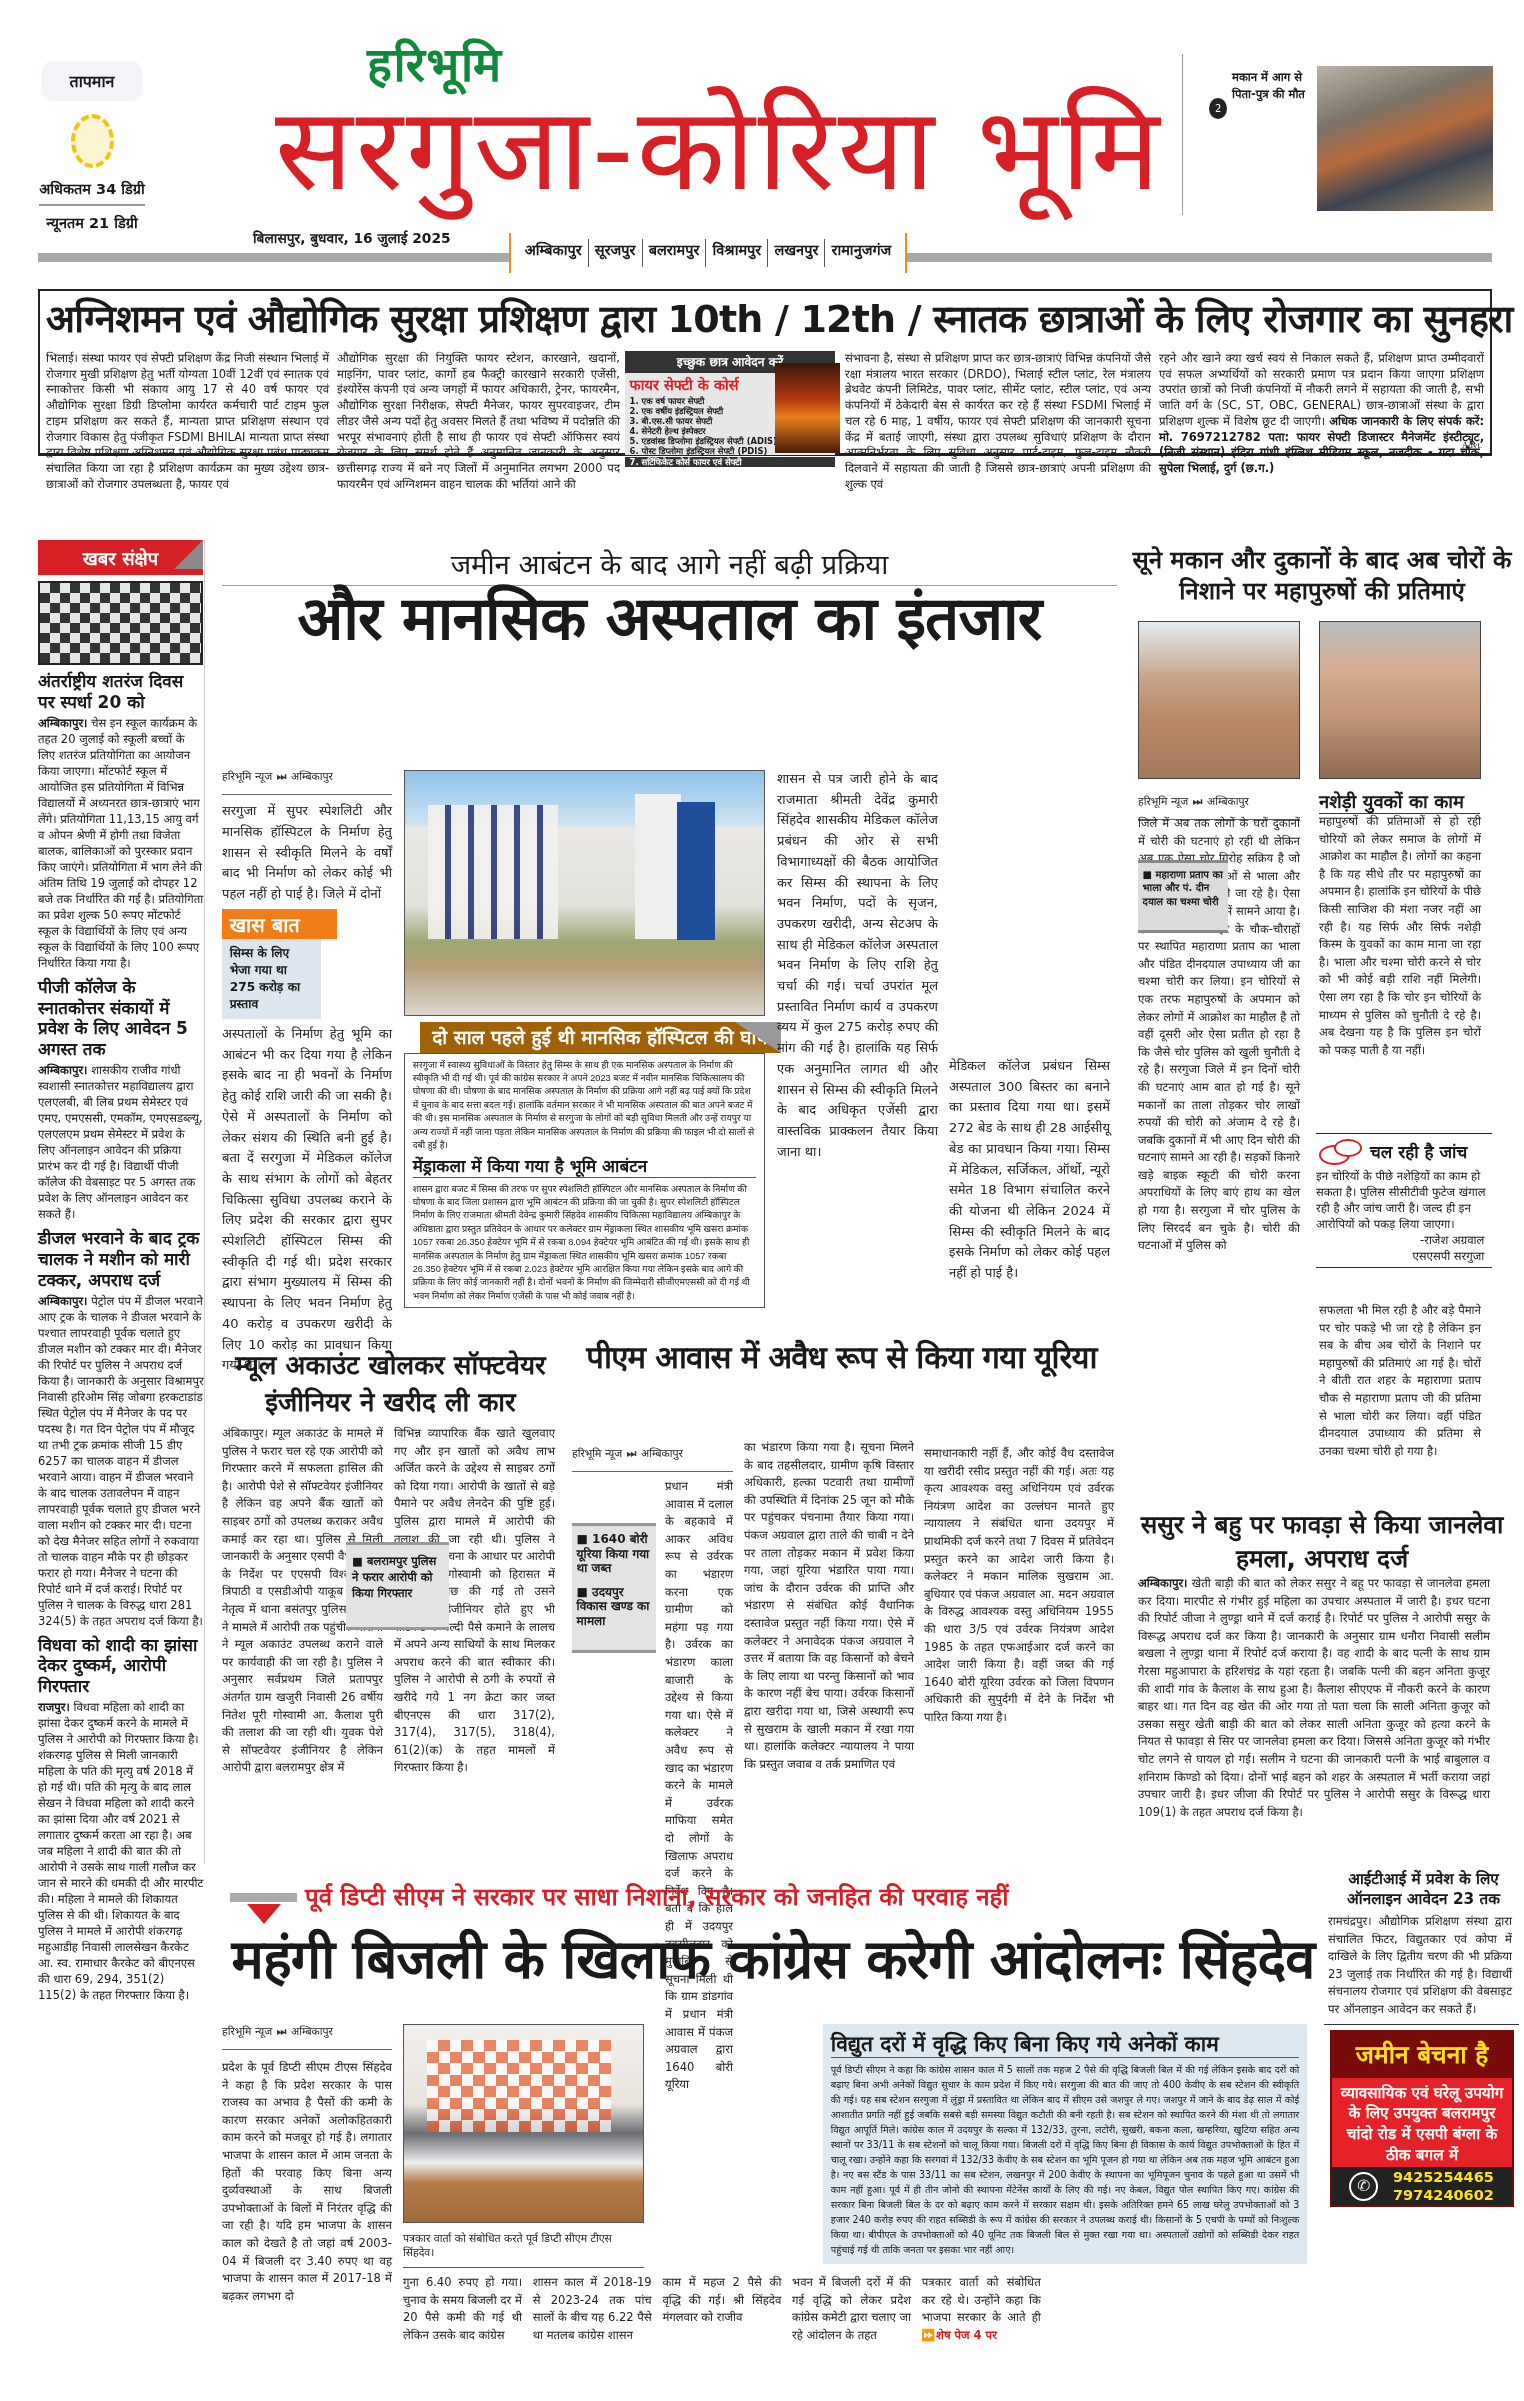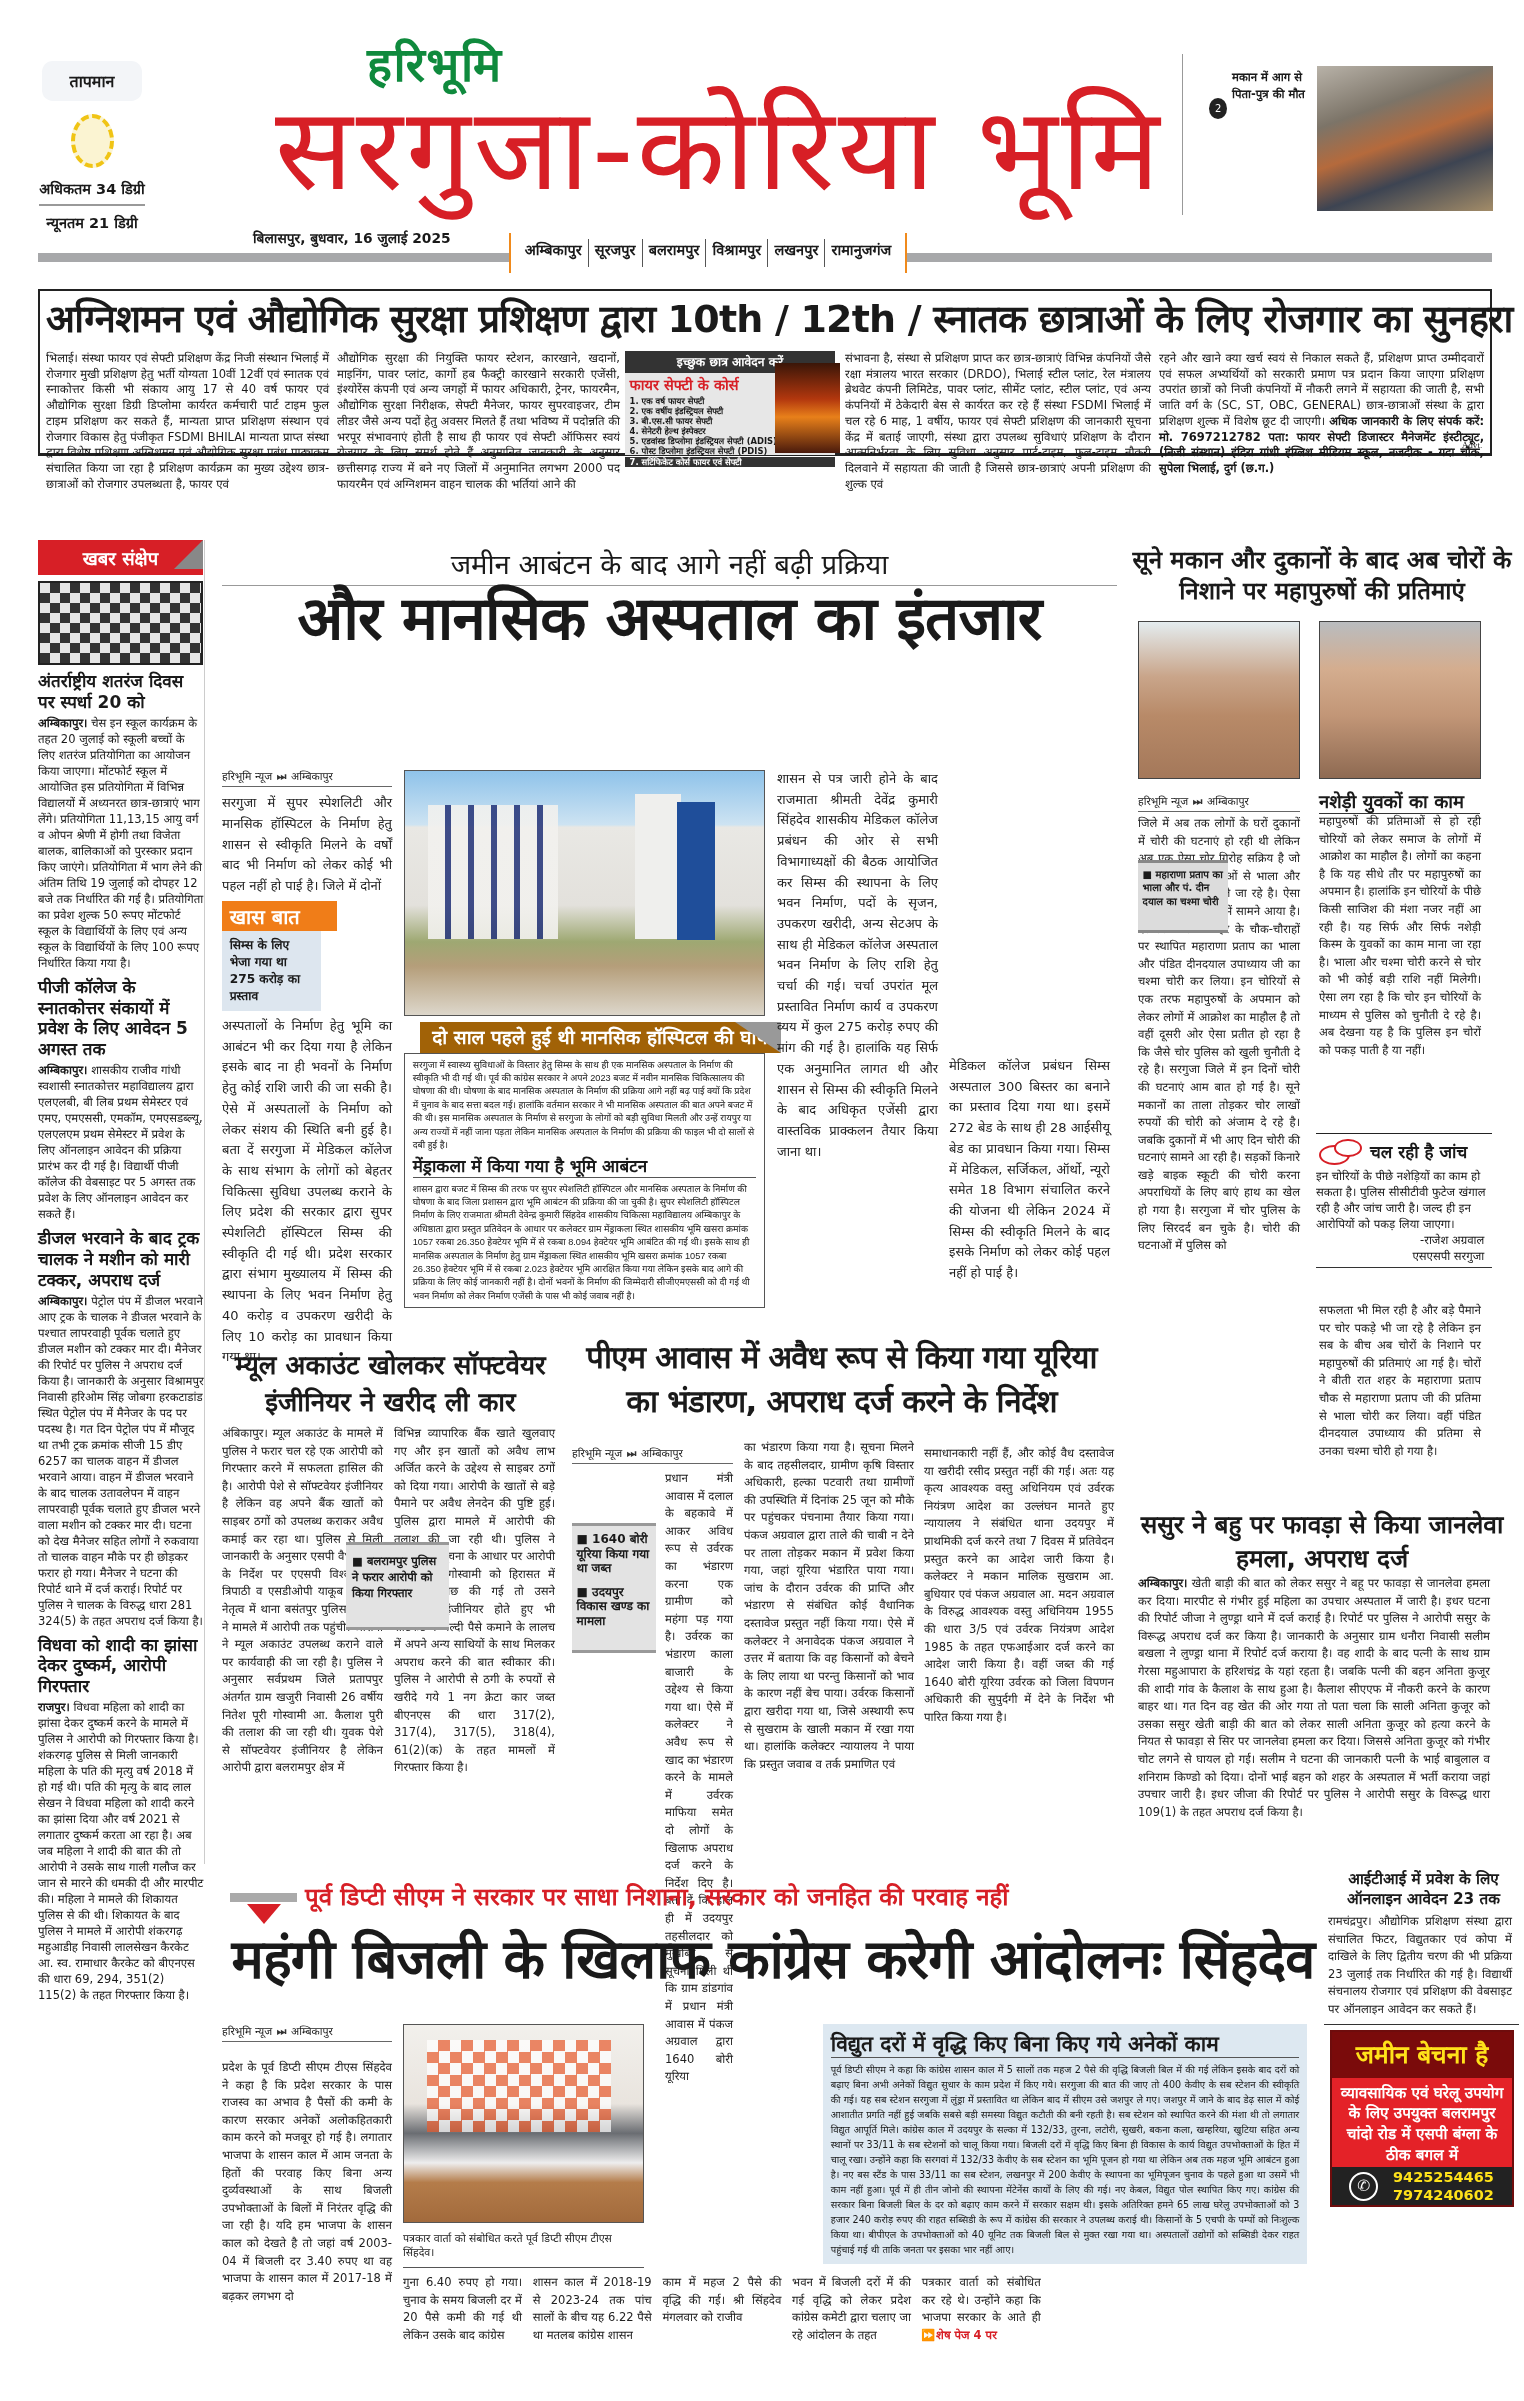--- a/index.html
+++ b/index.html
@@ -43,21 +43,21 @@
 .kbs{background:#d71f26;color:#fff;font-size:18.4px;font-weight:900;text-align:center;padding:5px 0;width:165px;position:relative}
 .kbs:after{content:"";position:absolute;right:0;top:0;border-style:solid;border-width:0 0 29px 29px;border-color:transparent transparent #888 transparent}
 .chess{width:165px;height:84px;margin-top:6.1px;background:repeating-conic-gradient(#333 0 25%,#e6e6e6 0 50%) 0 0/20px 20px;border:2.3px solid #222}
 .lh{font-size:17px;line-height:20.7px;font-weight:900;margin-top:6.1px}
 .lp{font-size:11.5px;line-height:16px;margin-top:2.3px}
 .lp b{font-weight:900}
 
 
 #kicker{left:222px;top:545px;width:895px;text-align:center;font-size:27.5px;border-bottom:1.5px solid #999;padding-bottom:3.1px}
 #mainhead{left:222px;top:582px;width:895px;text-align:center;font-size:60px;line-height:73px;font-weight:900;letter-spacing:-0.8px}
-.byline{font-size:10.7px;padding-bottom:3px;border-bottom:1.5px solid #666}
+.byline{font-size:10.7px;padding-bottom:11px;border-bottom:1.5px solid #666}
 .byline .ar{color:#333;font-weight:bold;margin:0 4.6px}
 #hospcol1{left:222px;top:769px;width:170px}
 .khaas{background:#f07d18;color:#fff;font-size:20px;font-weight:900;padding:1.5px 7.7px;width:115px;position:relative}
 .khaasbox{background:#dde6ef;padding:6.1px 7.7px;font-size:12.2px;font-weight:bold;line-height:17px;width:99px}
 #hospphoto{left:404px;top:770px;width:361px;height:246px;background:linear-gradient(180deg,#8fc3ea 0%,#cde3f2 22%,#e9e8e4 23%,#e3e1dc 55%,#9ea872 70%,#b59e7a 80%,#ddd7cb 100%);border:0.8px solid #555}
 #hospphoto .b1{position:absolute;left:23px;top:34px;width:130px;height:134px;background:repeating-linear-gradient(90deg,#f2f1ee 0 17px,#2c3b7d 17px 23px);opacity:.9}
 #hospphoto .b2{position:absolute;left:272px;top:31px;width:38px;height:138px;background:#1f4e9a}
 #hospphoto .b3{position:absolute;left:230px;top:23px;width:46px;height:145px;background:#efefed}
 #redbanner{left:420px;top:1022px;width:361px;height:31px;background:#a16207;color:#fff;font-size:19px;font-weight:900;padding-left:12.2px;line-height:31px;white-space:nowrap;overflow:hidden}
 #redbanner:after{content:"";position:absolute;right:0;top:0;border-style:solid;border-width:31px 0 0 46px;border-color:#999 transparent transparent transparent}
@@ -225,21 +225,20 @@
 <p class="abs body" id="hospcol3">शासन से पत्र जारी होने के बाद राजमाता श्रीमती देवेंद्र कुमारी सिंहदेव शासकीय मेडिकल कॉलेज प्रबंधन की ओर से सभी विभागाध्यक्षों की बैठक आयोजित कर सिम्स की स्थापना के लिए भवन निर्माण, पदों के सृजन, उपकरण खरीदी, अन्य सेटअप के साथ ही मेडिकल कॉलेज अस्पताल भवन निर्माण के लिए राशि हेतु चर्चा की गई। चर्चा उपरांत मूल प्रस्तावित निर्माण कार्य व उपकरण व्यय में कुल 275 करोड़ रुपए की मांग की गई है। हालांकि यह सिर्फ एक अनुमानित लागत थी और शासन से सिम्स की स्वीकृति मिलने के बाद अधिकृत एजेंसी द्वारा वास्तविक प्राक्कलन तैयार किया जाना था।</p>
 <p class="abs body" id="hospcol4" style="top:1056px">मेडिकल कॉलेज प्रबंधन सिम्स अस्पताल 300 बिस्तर का बनाने का प्रस्ताव दिया गया था। इसमें 272 बेड के साथ ही 28 आईसीयू बेड का प्रावधान किया गया। सिम्स में मेडिकल, सर्जिकल, ऑर्थो, न्यूरो समेत 18 विभाग संचालित करने की योजना थी लेकिन 2024 में सिम्स की स्वीकृति मिलने के बाद इसके निर्माण को लेकर कोई पहल नहीं हो पाई है।</p>
 
 <div class="abs" id="mulehead">म्यूल अकाउंट खोलकर सॉफ्टवेयर इंजीनियर ने खरीद ली कार</div>
 <p class="abs bodys" id="mulecol1">अंबिकापुर। म्यूल अकाउंट के मामले में पुलिस ने फरार चल रहे एक आरोपी को गिरफ्तार करने में सफलता हासिल की है। आरोपी पेशे से सॉफ्टवेयर इंजीनियर है लेकिन वह अपने बैंक खातों को साइबर ठगों को उपलब्ध कराकर अवैध कमाई कर रहा था। पुलिस से मिली जानकारी के अनुसार एसपी वैभव बैंकर के निर्देश पर एएसपी विश्व दीपक त्रिपाठी व एसडीओपी याकूब मेमन के नेतृत्व में थाना बसंतपुर पुलिस की टीम ने मामले में आरोपी तक पहुंची। आरोपी ने म्यूल अकाउंट उपलब्ध कराने वाले पर कार्यवाही की जा रही है। पुलिस ने अनुसार सर्वप्रथम जिले प्रतापपुर अंतर्गत ग्राम खजुरी निवासी 26 वर्षीय नितेश पूरी गोस्वामी आ. कैलाश पुरी की तलाश की जा रही थी। युवक पेशे से सॉफ्टवेयर इंजीनियर है लेकिन आरोपी द्वारा बलरामपुर क्षेत्र में</p>
 <p class="abs bodys" id="mulecol2">विभिन्न व्यापारिक बैंक खाते खुलवाए गए और इन खातों को अवैध लाभ अर्जित करने के उद्देश्य से साइबर ठगों को दिया गया। आरोपी के खातों से बड़े पैमाने पर अवैध लेनदेन की पुष्टि हुई। पुलिस द्वारा मामले में आरोपी की तलाश की जा रही थी। पुलिस ने मुखबिर से सूचना के आधार पर आरोपी नितेश पूरी गोस्वामी को हिरासत में लेकर पूछताछ की गई तो उसने सॉफ्टवेयर इंजीनियर होते हुए भी शॉर्टकट में जल्दी पैसे कमाने के लालच में अपने अन्य साथियों के साथ मिलकर अपराध करने की बात स्वीकार की। पुलिस ने आरोपी से ठगी के रुपयों से खरीदे गये 1 नग क्रेटा कार जब्त बीएनएस की धारा 317(2), 317(4), 317(5), 318(4), 61(2)(क) के तहत मामलों में गिरफ्तार किया है।</p>
 <div class="abs" id="mulebox">■ <span>बलरामपुर पुलिस ने फरार आरोपी को किया गिरफ्तार</span></div>
 
 <div class="abs" id="pmhead">
   <div>पीएम आवास में अवैध रूप से किया गया यूरिया</div>
-  <div>का भंडारण, अपराध दर्ज करने के निर्देश</div>
 </div>
 <div class="abs" id="pmcol1">
   <div class="byline"><span>हरिभूमि न्यूज</span><span class="ar">⏭</span><span>अम्बिकापुर</span></div>
   <p class="bodys" style="margin-top:6.1px;padding-left:93px">प्रधान मंत्री आवास में दलाल के बहकावे में आकर अविध रूप से उर्वरक का भंडारण करना एक ग्रामीण को महंगा पड़ गया है। उर्वरक का भंडारण काला बाजारी के उद्देश्य से किया गया था। ऐसे में कलेक्टर ने अवैध रूप से खाद का भंडारण करने के मामले में उर्वरक माफिया समेत दो लोगों के खिलाफ अपराध दर्ज करने के निर्देश दिए है। बता दें कि हाल ही में उदयपुर तहसीलदार को मुखबिर से सूचना मिली थी कि ग्राम डांडगांव में प्रधान मंत्री आवास में पंकज अग्रवाल द्वारा 1640 बोरी यूरिया</p>
 </div>
 <div class="abs" id="pmbox">
   <div>■ <span>1640 बोरी यूरिया किया गया था जब्त</span></div>
   <div style="margin-top:9.2px">■ <span>उदयपुर विकास खण्ड का मामला</span></div>
 </div>
 <p class="abs bodys" id="pmcol2">का भंडारण किया गया है। सूचना मिलने के बाद तहसीलदार, ग्रामीण कृषि विस्तार अधिकारी, हल्का पटवारी तथा ग्रामीणों की उपस्थिति में दिनांक 25 जून को मौके पर पहुंचकर पंचनामा तैयार किया गया। पंकज अग्रवाल द्वारा ताले की चाबी न देने पर ताला तोड़कर मकान में प्रवेश किया गया, जहां यूरिया भंडारित पाया गया। जांच के दौरान उर्वरक की प्राप्ति और भंडारण से संबंधित कोई वैधानिक दस्तावेज प्रस्तुत नहीं किया गया। ऐसे में कलेक्टर ने अनावेदक पंकज अग्रवाल ने उत्तर में बताया कि वह किसानों को बेचने के लिए लाया था परन्तु किसानों को भाव के कारण नहीं बेच पाया। उर्वरक किसानों द्वारा खरीदा गया था, जिसे अस्थायी रूप से सुखराम के खाली मकान में रखा गया था। हालांकि कलेक्टर न्यायालय ने पाया कि प्रस्तुत जवाब व तर्क प्रमाणित एवं</p>

